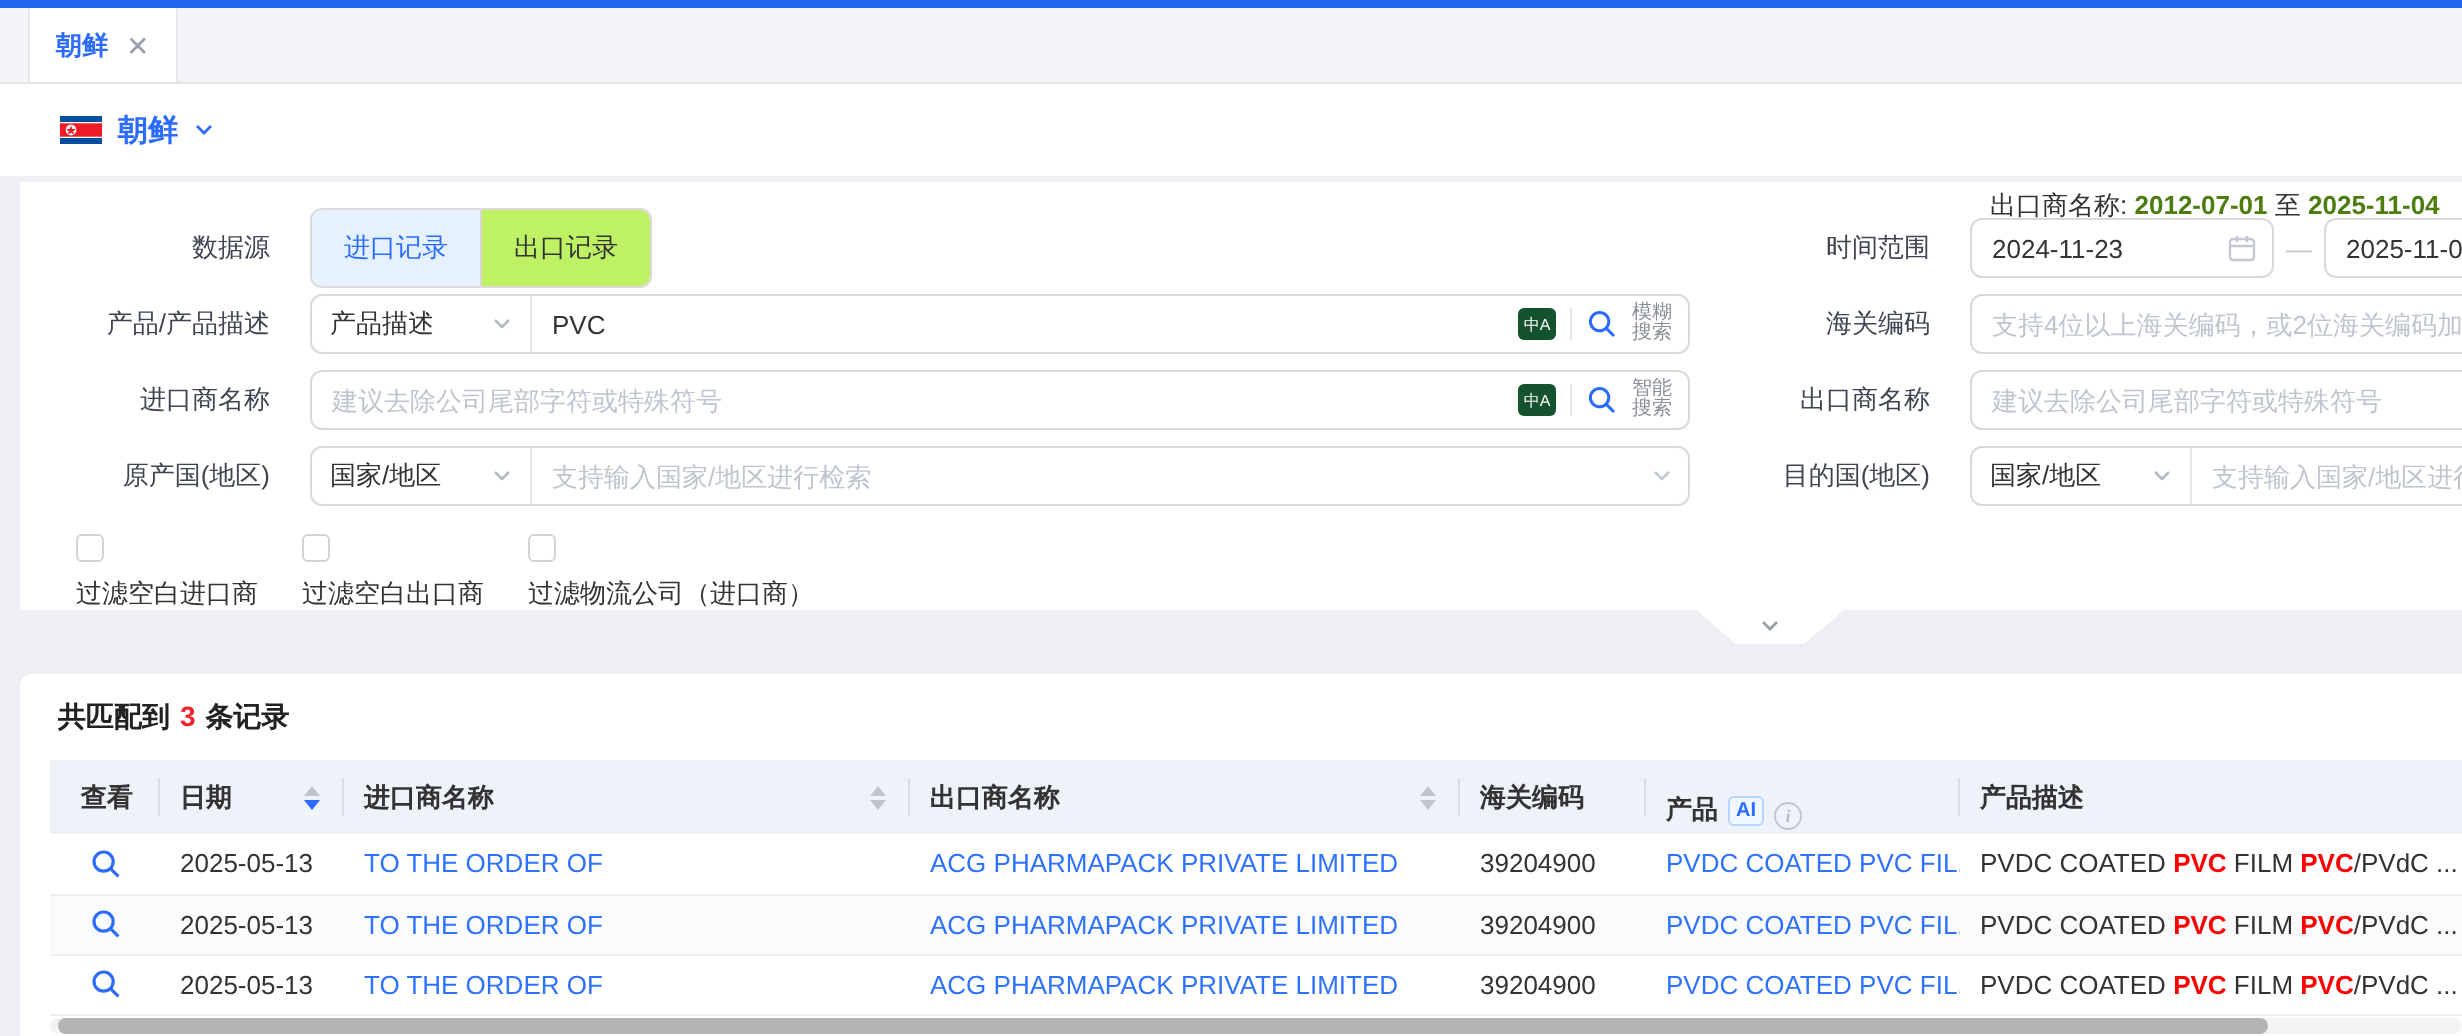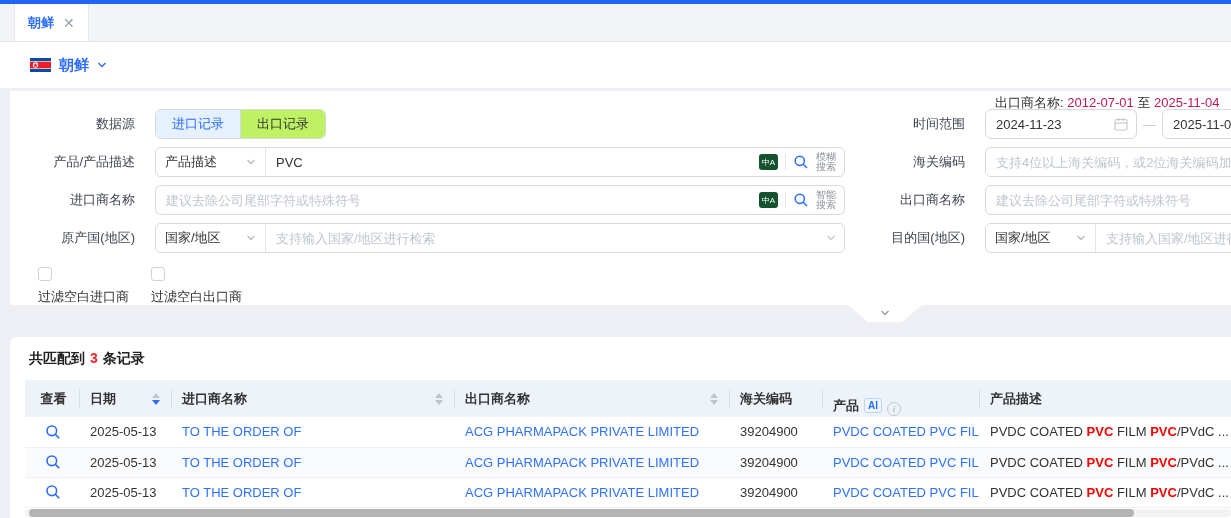--- a/index.html
+++ b/index.html
@@ -15,28 +15,28 @@
   .tab-close { color:#9aa0ab; font-size:14px; line-height:1; }
 
   .pagehead { height:46px; background:#fff; display:flex; align-items:center; padding-left:30px; gap:8px; }
   .flag { width:21px; height:14px; display:block; }
   .country-name { color:#2b6cff; font-weight:bold; font-size:15px; }
   .chev { width:10px; height:10px; display:inline-block; }
 
   
   .form-card { position:relative; margin:3px 0 0 10px; width:1320px; height:214px; background:#fff; padding-top:18px; }
   .update-range { position:absolute; top:3px; left:985px; font-size:13px; color:#333; white-space:nowrap; }
-  .update-range b { color:#be185d; font-weight:normal; }
+  .update-range b { color:#4d7c0f; font-weight:bold; }
 
   .frow { display:grid; grid-template-columns:135px 700px 130px 1fr; align-items:center; height:30px; margin-bottom:8px; }
   .flabel { text-align:right; padding-right:10px; color:#3f4451; white-space:nowrap; }
   .fctrl { padding-left:10px; display:flex; align-items:center; height:30px; }
   .fctrl-r { padding-left:10px; display:flex; align-items:center; height:30px; }
 
-  .seg { display:flex; border:1px solid #d9d9d9; border-radius:6px; overflow:hidden; height:30px; }
+  .seg { display:flex; border:1px solid #d9d9d9; border-radius:6px; overflow:hidden; height:40px; }
   .seg-btn { padding:0 16px; display:flex; align-items:center; background:#bef264; color:#333; cursor:pointer; }
   .seg-btn.sel { background:#e6f1ff; color:#2b6cff; }
   .seg-btn + .seg-btn { border-left:1px solid #d9d9d9; }
 
   .igroup { display:flex; align-items:center; border:1px solid #d9d9d9; border-radius:6px; height:30px; background:#fff; flex:1; }
   .igroup .sel-part { display:flex; align-items:center; justify-content:space-between; width:110px; padding:0 9px; height:100%;
                       border-right:1px solid #e4e6ea; color:#333; cursor:pointer; flex:none; }
   .igroup input { border:0; outline:none; flex:1; min-width:0; height:100%; padding:0 10px; font-size:13px; color:#333; background:transparent; font-family:inherit; }
   .igroup input::placeholder { color:#bfc5cf; }
   .icon-cluster { display:flex; align-items:center; gap:7px; padding-right:8px; flex:none; }
@@ -236,20 +236,24 @@
   </div>
 
   <div class="filters">
       <label class="filter-item">
         <span class="cbox"></span>
         <span>过滤空白进口商</span>
       </label>
       <label class="filter-item">
         <span class="cbox"></span>
         <span>过滤空白出口商</span>
+      </label>
+      <label class="filter-item">
+        <span class="cbox"></span>
+        <span>过滤物流公司（进口商）</span>
       </label>
     </div>
 </div>
 
 <div class="gapzone">
   <div class="collapse-handle">
     <svg class="chev" style="margin-top:3px" viewBox="0 0 10 10">
         <path d="M1.5 3 L5 6.5 L8.5 3" stroke="#9aa0ab" stroke-width="1.4" fill="none"></path>
       </svg>
   </div>

